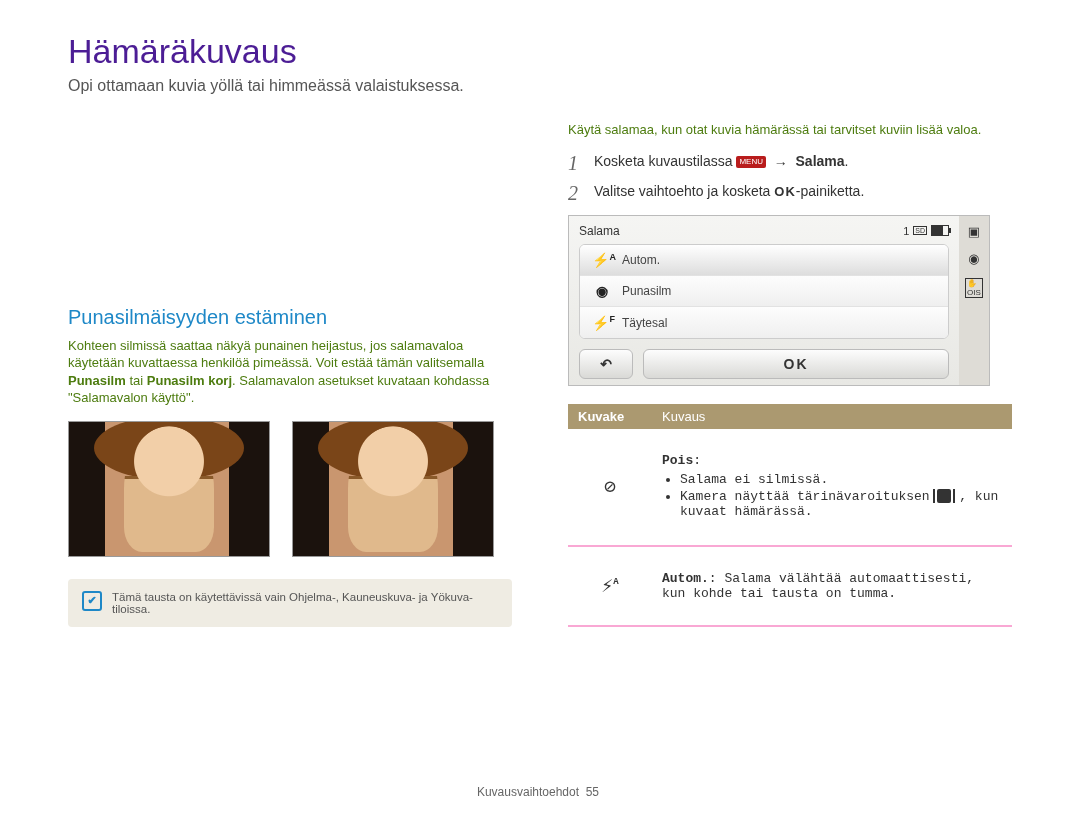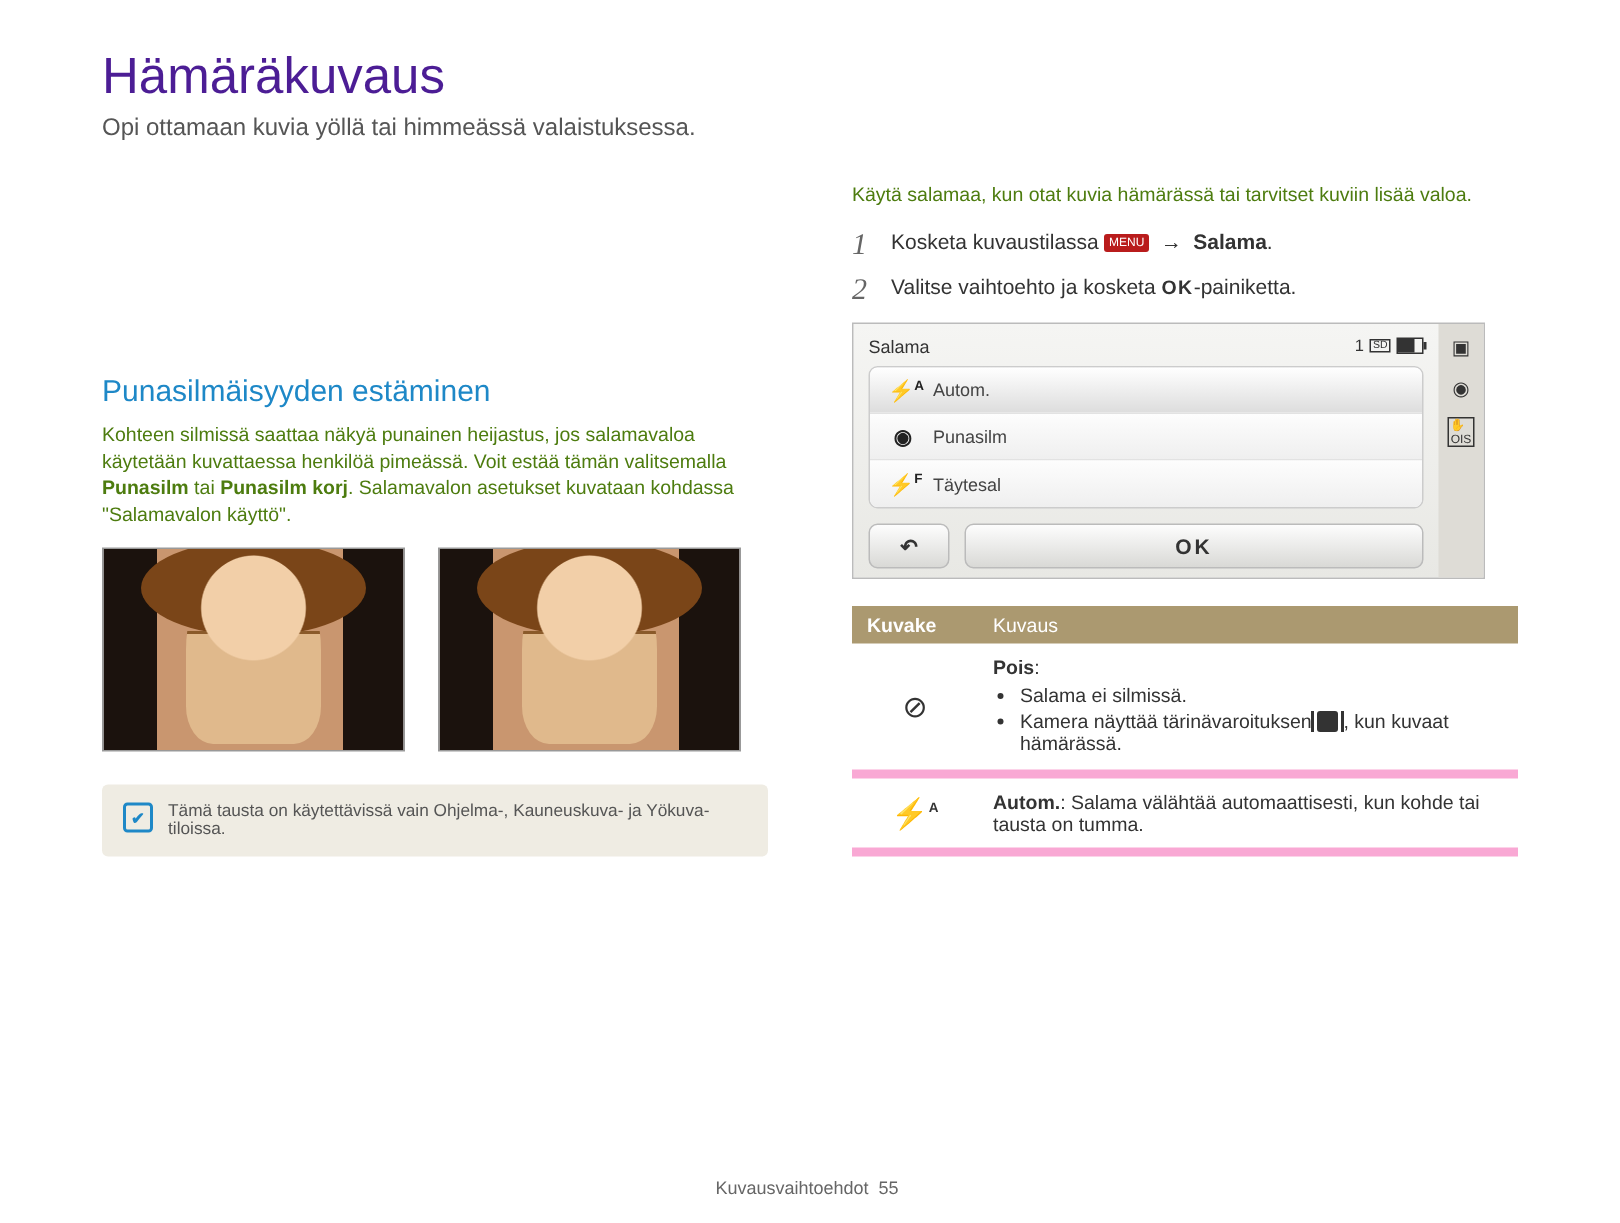--- a/index.html
+++ b/index.html
@@ -150,23 +150,24 @@
     border-collapse: collapse;
     width: 100%;
     font-size: 13px;
   }
   table.desc th {
     background:#ab9970; color:#fff; font-weight:normal;
     text-align:left; padding:5px 10px; font-size:13px;
   }
   table.desc th:first-child{ width:64px;font-weight:bold; }
   table.desc td {
-    border-bottom:6px solid #f9a8d4;
-    padding:8px 10px;
+    border-bottom:2px solid #f9a8d4;
+    padding:24px 10px;
     vertical-align: top;
+    font-family: Liberation Mono, monospace;
   }
   table.desc td.icon-cell {
     text-align:center; font-size:20px; vertical-align:middle;
   }
   .bullets { margin:4px 0 0 0; padding:0 0 0 18px; }
   .bullets li { margin:2px 0; }
   .shake-icon {
     display:inline-block; width:14px; height:14px; vertical-align:middle;
     position:relative; background:#333; border-radius:2px;
   }

